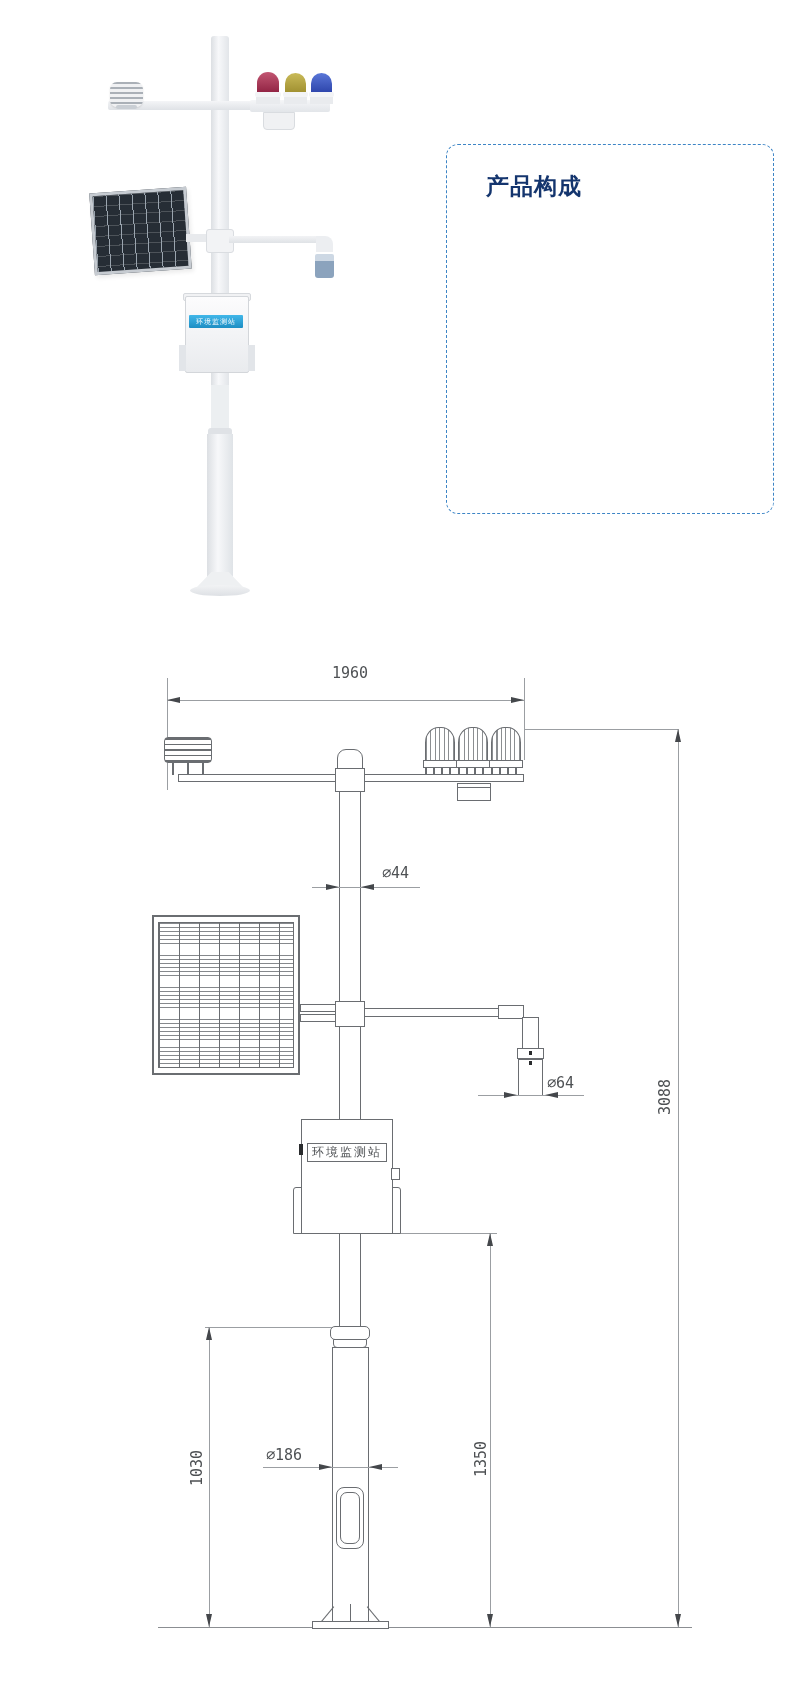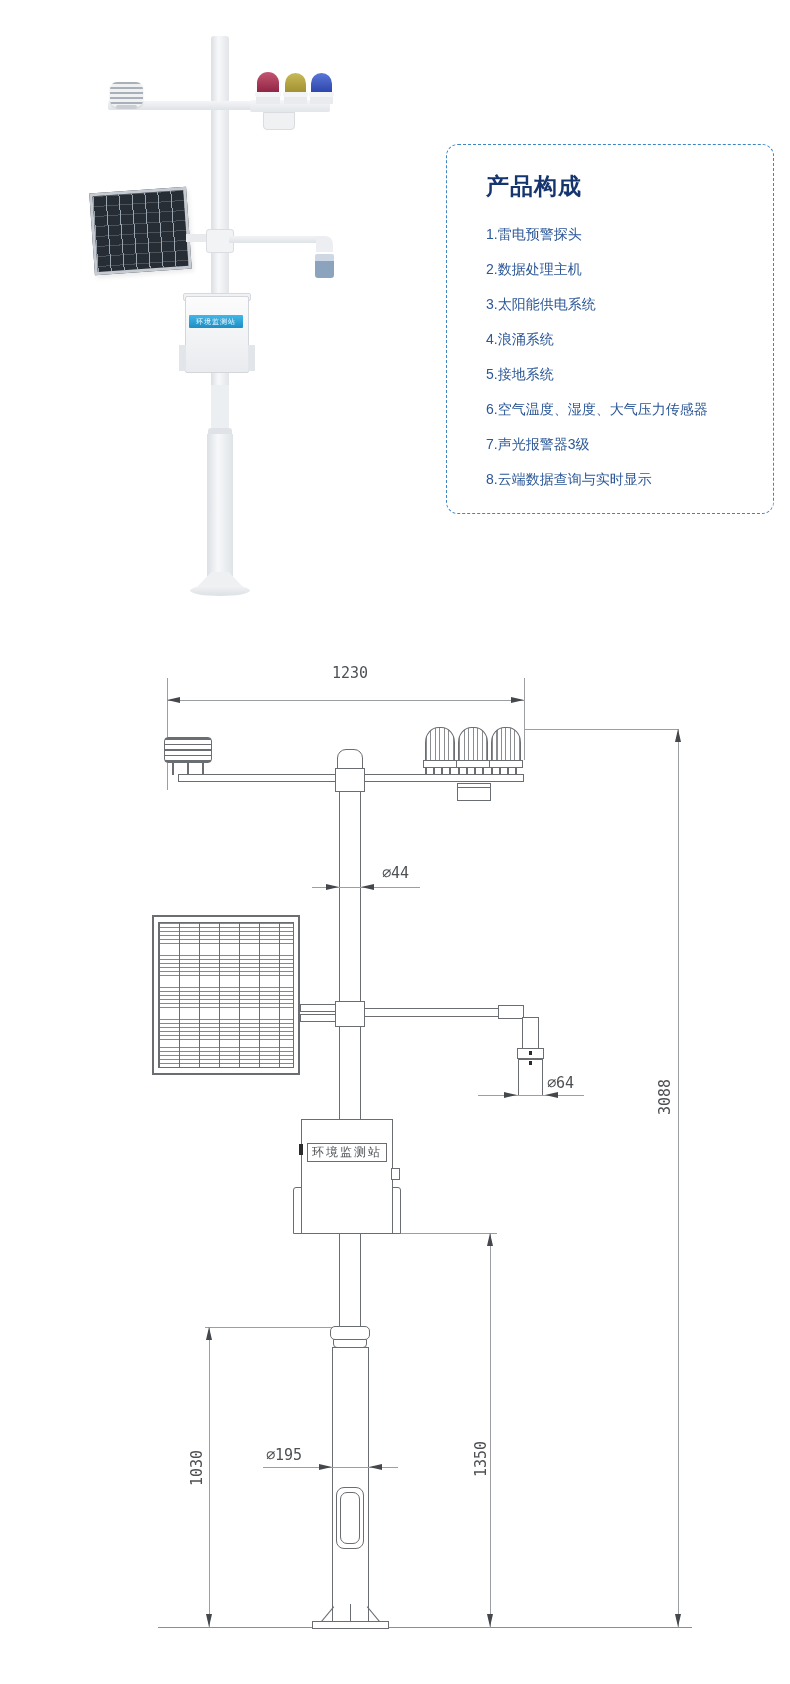--- a/index.html
+++ b/index.html
@@ -82,49 +82,39 @@
 
     <div class="r" style="left:211px;top:385px;width:18px;height:45px;background:#eceff1;"></div>
     <div class="r" style="left:208px;top:428px;width:24px;height:8px;background:#dfe2e6;border-radius:3px;"></div>
     <div class="r" style="left:207px;top:434px;width:26px;height:150px;background:linear-gradient(90deg,#dcdfe3,#f7f8fa 42%,#dfe3e7);"></div>
     <div class="r" style="left:196px;top:572px;width:48px;height:16px;clip-path:polygon(32% 0,68% 0,100% 100%,0 100%);background:#eef0f2;"></div>
     <div class="r" style="left:190px;top:585px;width:60px;height:11px;border-radius:50%;background:linear-gradient(180deg,#f2f3f5,#dde0e4);"></div>
   </div>
 
   <div class="comp-box">
     <div class="comp-title">产品构成</div>
-    <ul class="comp-list">
-      <li>1.雷电预警探头</li>
-      <li>2.数据处理主机</li>
-      <li>3.太阳能供电系统</li>
-      <li>4.浪涌系统</li>
-      <li>5.接地系统</li>
-      <li>6.空气温度、湿度、大气压力传感器</li>
-      <li>7.声光报警器3级</li>
-      <li>8.云端数据查询与实时显示</li>
-    </ul>
   </div>
 
   <div style="position:absolute;left:0;top:620px;width:790px;height:1064px;">
   </div>
 
   <div class="ln" style="left:167px;top:678px;width:1px;height:112px;"></div>
   <div class="ln" style="left:524px;top:678px;width:1px;height:82px;"></div>
   <div class="ln" style="left:524px;top:729px;width:154px;height:1px;"></div>
   <div class="ln" style="left:678px;top:729px;width:1px;height:898px;"></div>
   <div class="ln" style="left:393px;top:1233px;width:104px;height:1px;"></div>
   <div class="ln" style="left:490px;top:1233px;width:1px;height:394px;"></div>
   <div class="ln" style="left:205px;top:1327px;width:128px;height:1px;"></div>
   <div class="ln" style="left:209px;top:1327px;width:1px;height:300px;"></div>
   <div class="ln" style="left:158px;top:1627px;width:534px;height:1px;background:#8b8e92;"></div>
 
   <div class="ln" style="left:167px;top:700px;width:357px;height:1px;"></div>
   <div class="ar ar-l" style="left:167px;top:697px;"></div>
   <div class="ar ar-r" style="left:511px;top:697px;"></div>
-  <div class="dimtext" style="left:322px;top:664px;width:56px;text-align:center;">1230</div>
+  <div class="dimtext" style="left:322px;top:664px;width:56px;text-align:center;">1960</div>
 
   <div class="ol" style="left:178px;top:774px;width:346px;height:8px;"></div>
   <div class="ol" style="left:337px;top:749px;width:26px;height:27px;border-radius:9px 9px 0 0;"></div>
   <div class="ol" style="left:339px;top:776px;width:22px;height:344px;"></div>
   <div class="ol" style="left:335px;top:768px;width:30px;height:24px;"></div>
 
   <div class="ol" style="left:164px;top:737px;width:48px;height:26px;border-radius:4px;background:#fff;background-image:repeating-linear-gradient(180deg,#6a6d71 0 1.5px,transparent 1.5px 5.5px);"></div>
   <div class="oln" style="left:172px;top:763px;width:2px;height:12px;"></div>
   <div class="oln" style="left:187px;top:763px;width:2px;height:12px;"></div>
   <div class="oln" style="left:202px;top:763px;width:2px;height:12px;"></div>
@@ -181,21 +171,21 @@
   <div class="dimtext" style="left:382px;top:864px;">∅44</div>
 
   <div class="ln" style="left:478px;top:1095px;width:106px;height:1px;"></div>
   <div class="ar ar-r" style="left:504px;top:1092px;"></div>
   <div class="ar ar-l" style="left:545px;top:1092px;"></div>
   <div class="dimtext" style="left:547px;top:1074px;">∅64</div>
 
   <div class="ln" style="left:263px;top:1467px;width:135px;height:1px;"></div>
   <div class="ar ar-r" style="left:319px;top:1464px;"></div>
   <div class="ar ar-l" style="left:369px;top:1464px;"></div>
-  <div class="dimtext" style="left:266px;top:1446px;">∅195</div>
+  <div class="dimtext" style="left:266px;top:1446px;">∅186</div>
 
   <div class="ar ar-u" style="left:675px;top:729px;"></div>
   <div class="ar ar-d" style="left:675px;top:1614px;"></div>
   <div class="dimtext vtext" style="left:625px;top:1088px;width:80px;">3088</div>
 
   <div class="ar ar-u" style="left:487px;top:1233px;"></div>
   <div class="ar ar-d" style="left:487px;top:1614px;"></div>
   <div class="dimtext vtext" style="left:441px;top:1450px;width:80px;">1350</div>
 
   <div class="ar ar-u" style="left:206px;top:1327px;"></div>

